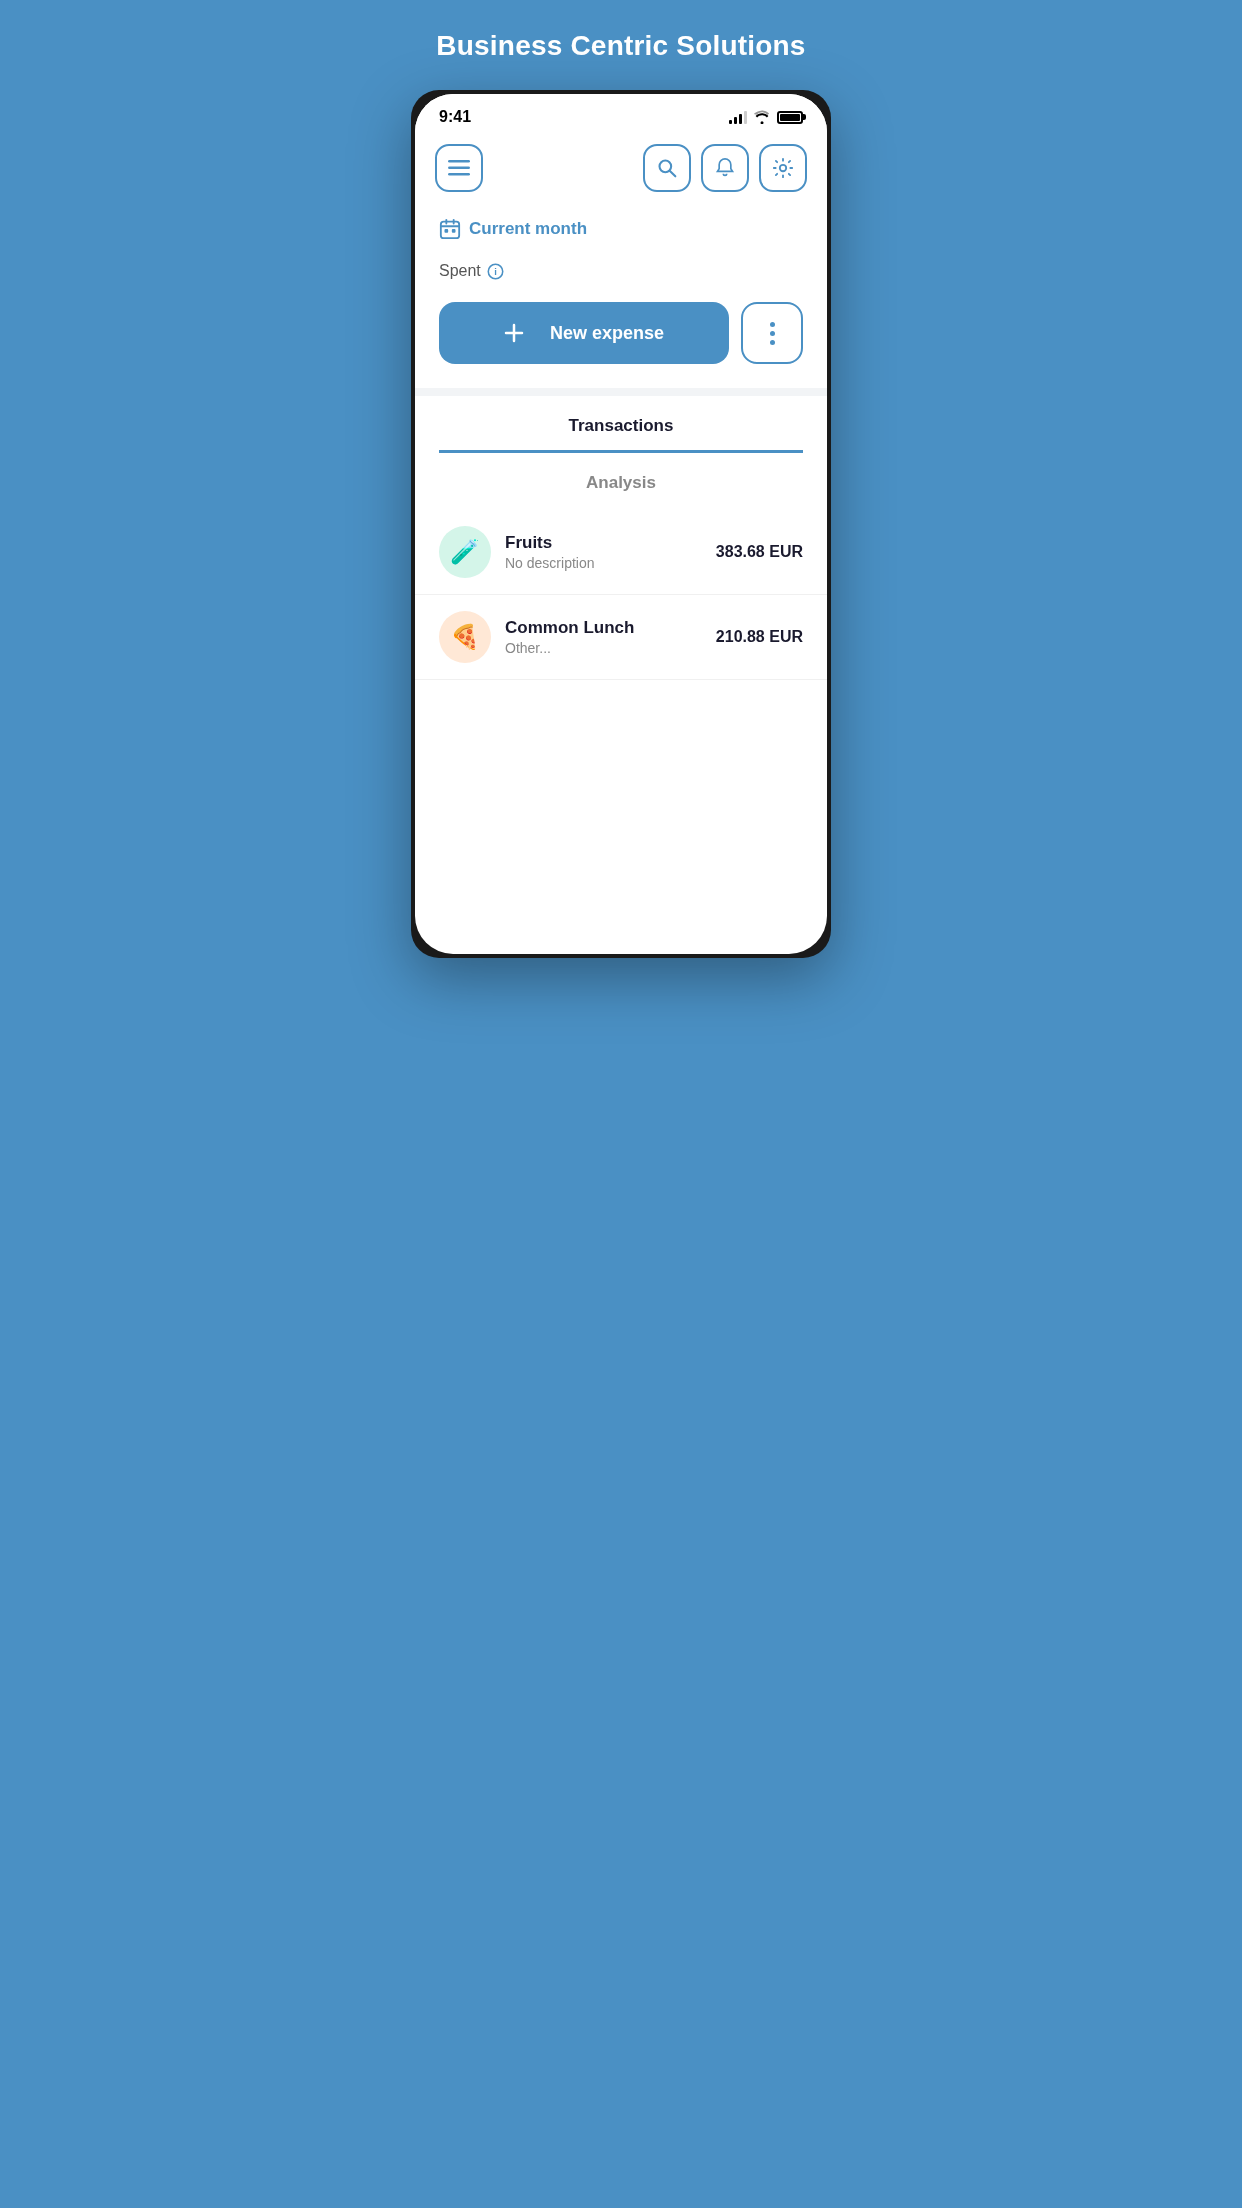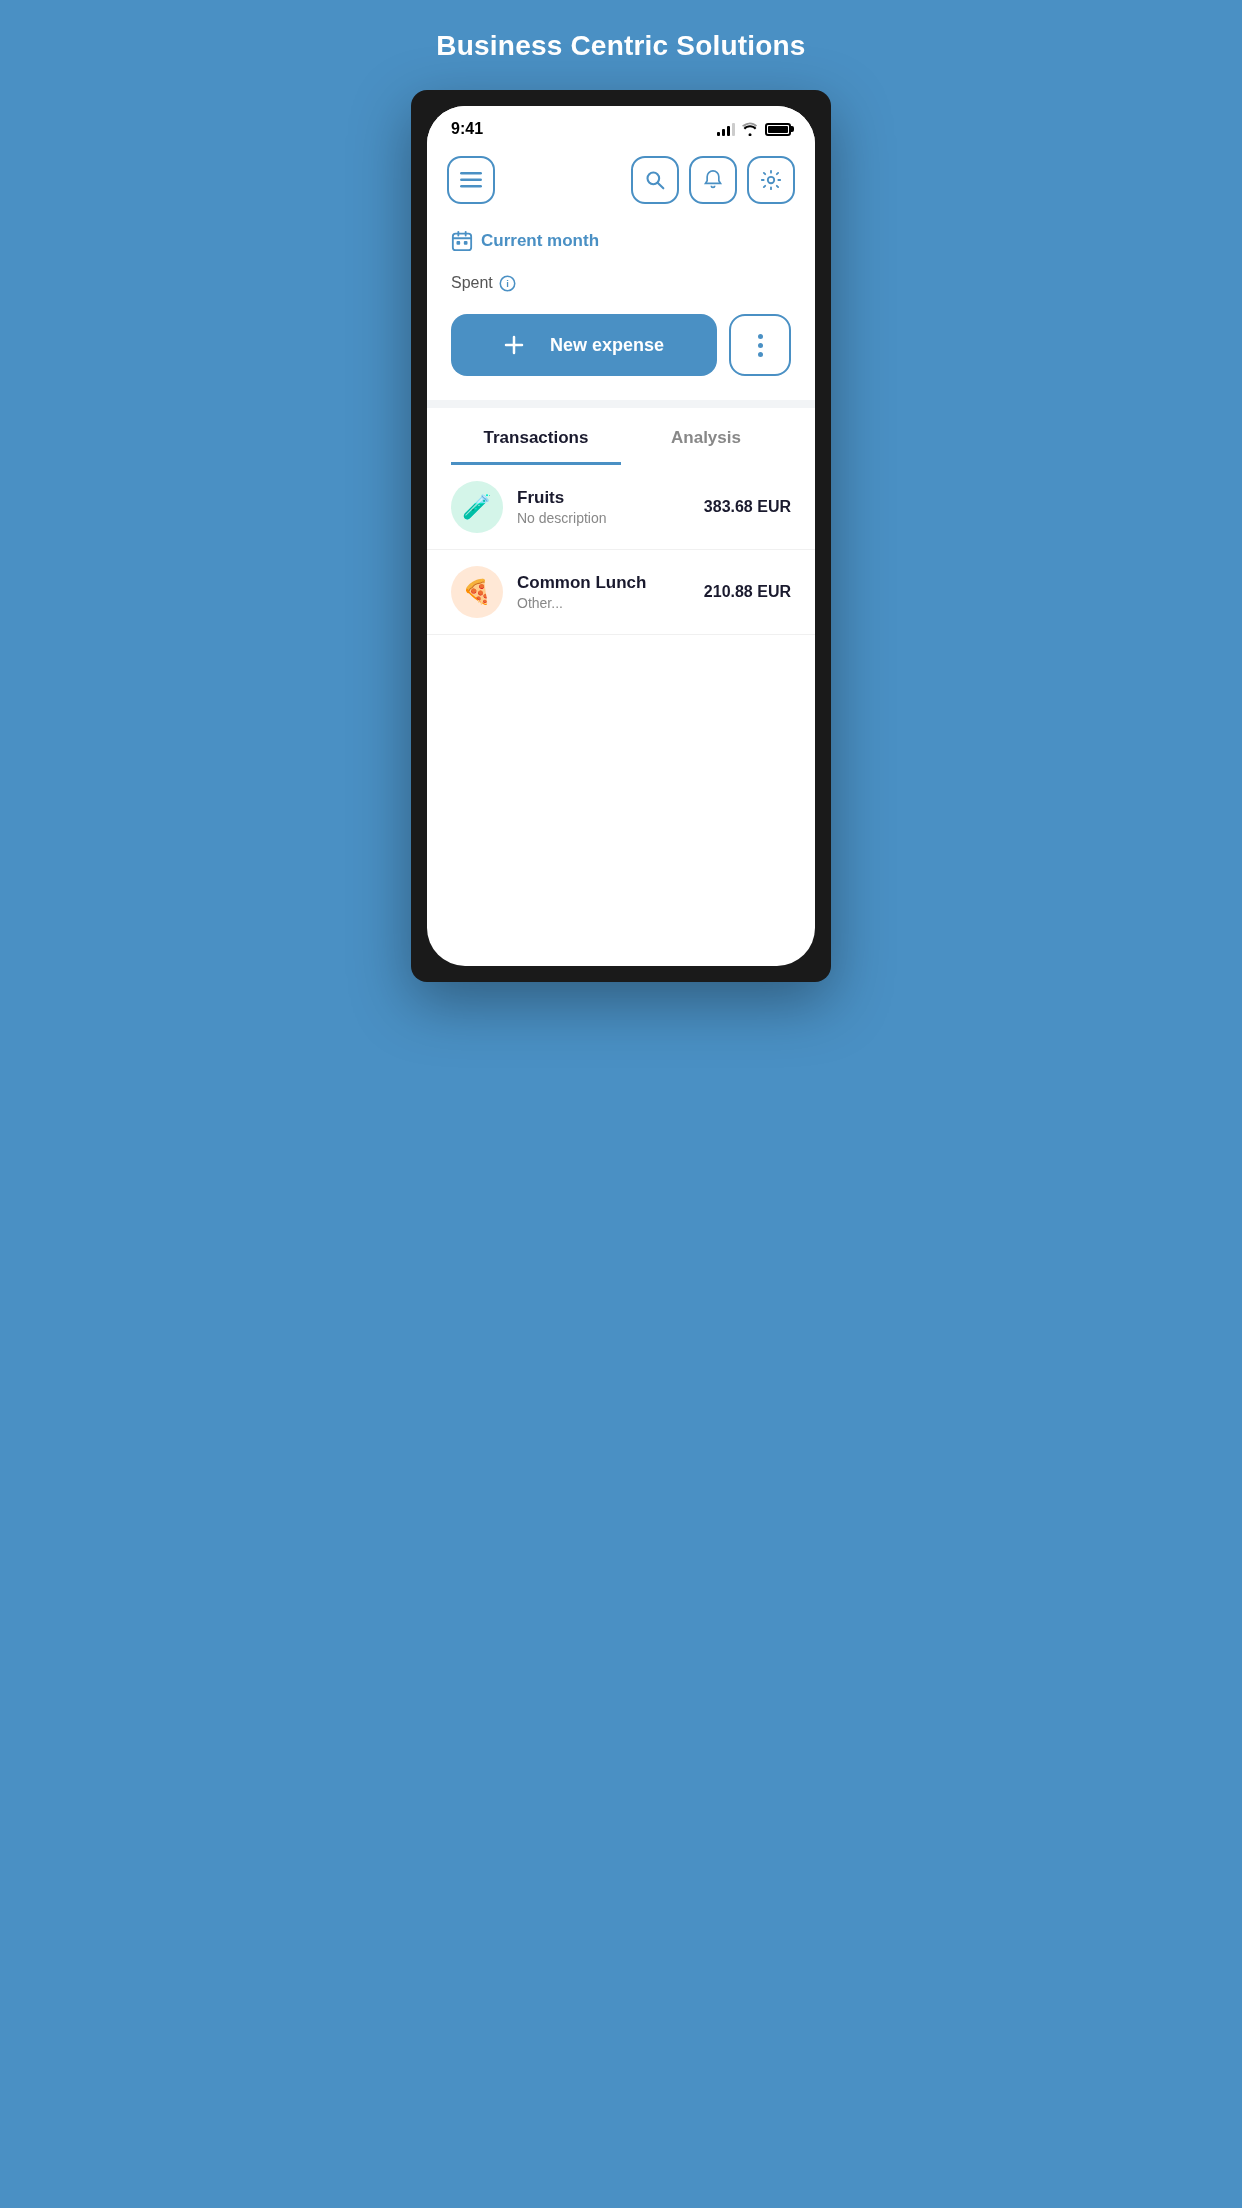--- a/index.html
+++ b/index.html
@@ -21,22 +21,22 @@
       font-weight: 700;
       text-align: center;
       margin-bottom: 28px;
       letter-spacing: 0.2px;
     }
 
     
     .phone-shell {
       width: 420px;
       background: #1a1a1a;
-      border-radius: 16px;
-      padding: 16px;
+      border-radius: 28px;
+      padding: 4px;
       box-shadow: 0 20px 60px rgba(0,0,0,0.35);
     }
 
     .phone-screen {
       background: #ffffff;
       border-radius: 38px;
       overflow: hidden;
       min-height: 860px;
     }
 
@@ -238,20 +238,21 @@
       height: 8px;
       background: #f2f4f6;
       margin: 24px -24px 0;
     }
 
     
     .tabs {
       display: flex;
       padding: 0 24px;
       background: white;
+      flex-direction: column;
     }
 
     .tab {
       flex: 1;
       padding: 20px 0 14px;
       text-align: center;
       font-size: 17px;
       font-weight: 600;
       color: #888;
       cursor: pointer;

